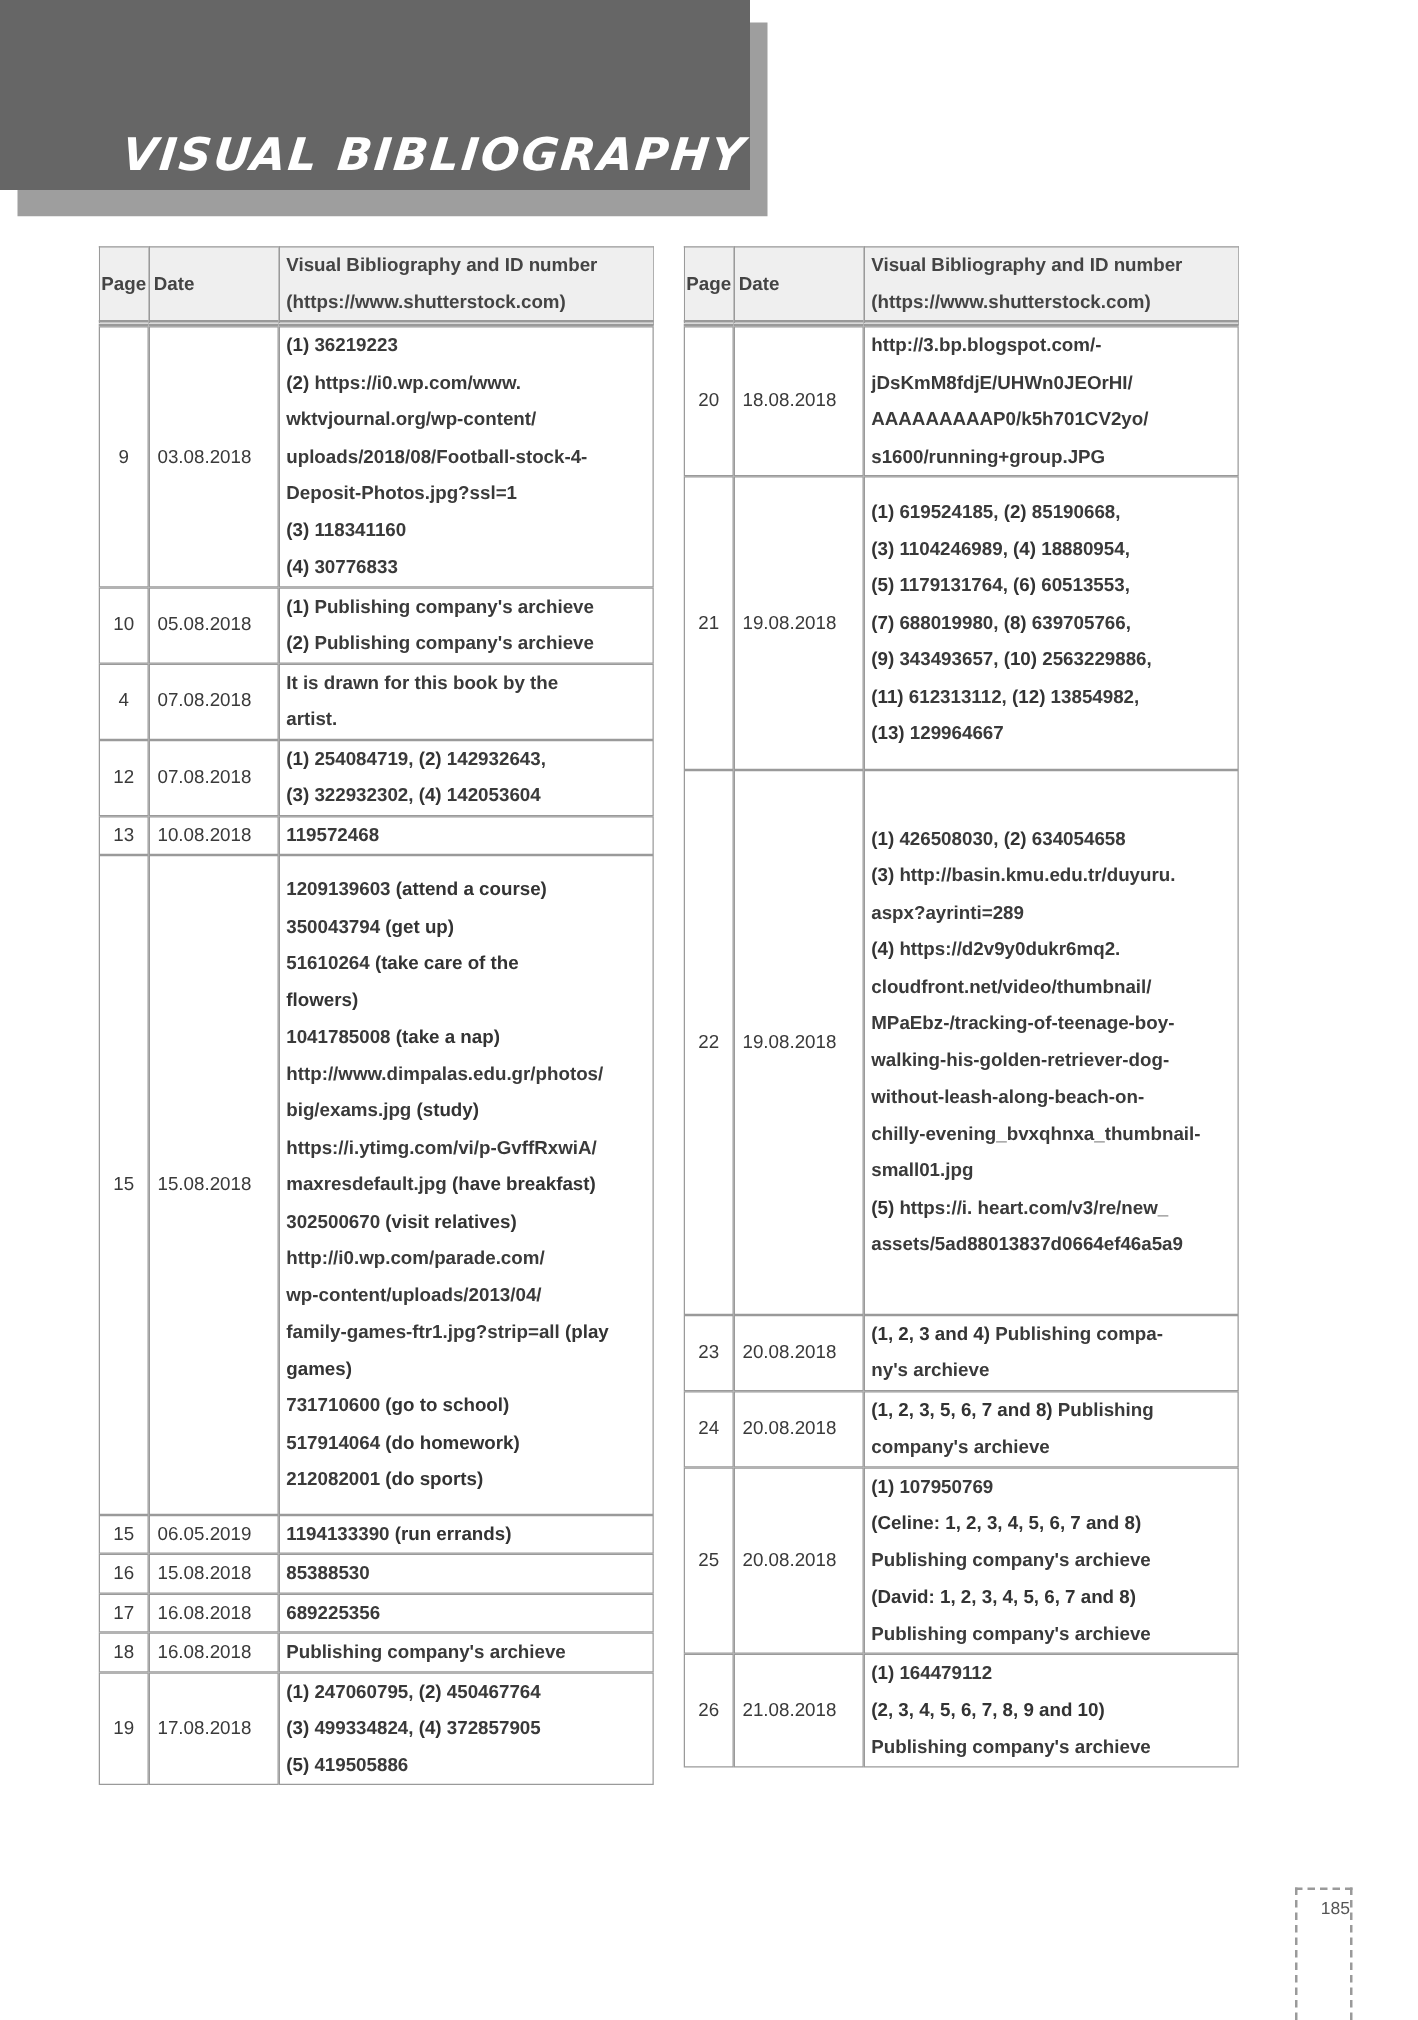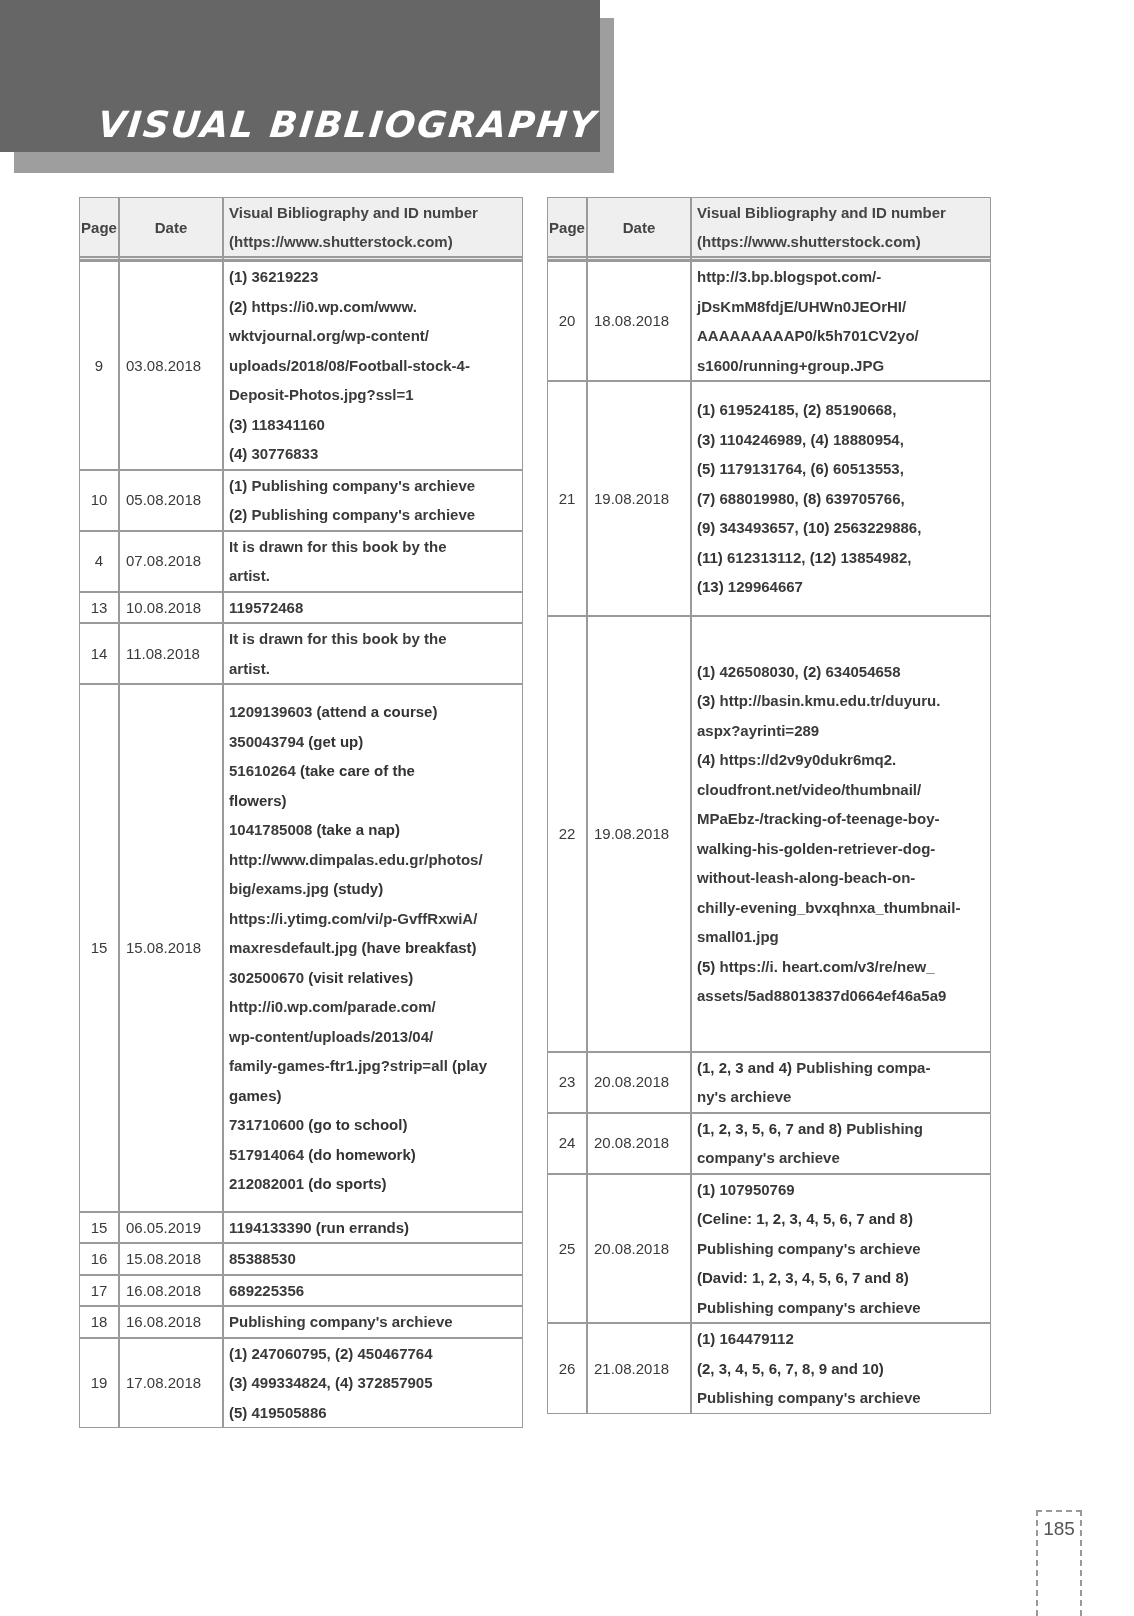--- a/index.html
+++ b/index.html
@@ -18,33 +18,33 @@
     font-style: italic; letter-spacing: 2px; font-family: "DejaVu Sans", sans-serif;
     transform: skewX(-6deg);
   }
   table.bib {
     position: absolute; border-collapse: separate; border-spacing: 0; font-size: 15px; line-height: 29.5px;
   }
   table.bib td, table.bib th {
     border: 1.5px solid #9a9a9a; padding: 0 3px; vertical-align: middle;
   }
   table.bib th {
-    background: #efefef; font-weight: bold; color: #444; text-align: center; line-height: 29px; height: 58px;
+    background: #efefef; font-weight: bold; color: #444; text-align: left; line-height: 29px; height: 58px;
   }
   table.bib th.desc { text-align: left; padding-left: 5px; }
   table.bib tr.head th { border-bottom: 5px double #9a9a9a; }
   td.page { text-align: center; width: 32px; margin-left: 42px; }
   td.date { width: 92px; padding-left: 6px !important; margin-left: 10px; }
   td.desc { padding-left: 5px !important; font-weight: bold; }
   .line { display: block; }
   b { color: #333; }
   .page-num {
     position: absolute; left: 1036px; top: 1510px; width: 46px; height: 106px;
     border: 2px dashed #9a9a9a; border-bottom: none; box-sizing: border-box;
-    font-size: 19px; color: #555; text-align: center; padding-top: 6px;
+    font-size: 14px; color: #555; text-align: right; padding-top: 6px;
   }
 </style>
 </head>
 <body>
 
 <div class="banner-shadow"></div>
 <div class="banner">
   <div class="banner-title">VISUAL BIBLIOGRAPHY</div>
 </div>
 
@@ -83,32 +83,32 @@
       </tr>
       <tr>
         <td class="page">4</td>
         <td class="date">07.08.2018</td>
         <td class="desc">
           <span class="line"><span>It is drawn for this book by the</span></span>
           <span class="line"><span>artist.</span></span>
         </td>
       </tr>
       <tr>
+        <td class="page">12</td>
+        <td class="date">07.08.2018</td>
+        <td class="desc">
+          <span class="line"><b>(1)</b><span> 254084719, </span><b>(2)</b><span> 142932643,</span></span>
+          <span class="line"><b>(3)</b><span> 322932302, </span><b>(4)</b><span> 142053604</span></span>
+        </td>
+      </tr>
+      <tr>
         <td class="page">13</td>
         <td class="date">10.08.2018</td>
         <td class="desc">
           <span class="line"><span>119572468</span></span>
-        </td>
-      </tr>
-      <tr>
-        <td class="page">14</td>
-        <td class="date">11.08.2018</td>
-        <td class="desc">
-          <span class="line"><span>It is drawn for this book by the</span></span>
-          <span class="line"><span>artist.</span></span>
         </td>
       </tr>
       <tr>
         <td class="page">15</td>
         <td class="date">15.08.2018</td>
         <td class="desc" style="padding-top: 12px; padding-bottom: 12px;">
           <span class="line"><span>1209139603 </span><b>(attend a course)</b></span>
           <span class="line"><span>350043794 </span><b>(get up)</b></span>
           <span class="line"><span>51610264 </span><b>(take care of the</b></span>
           <span class="line"><b>flowers)</b></span>

